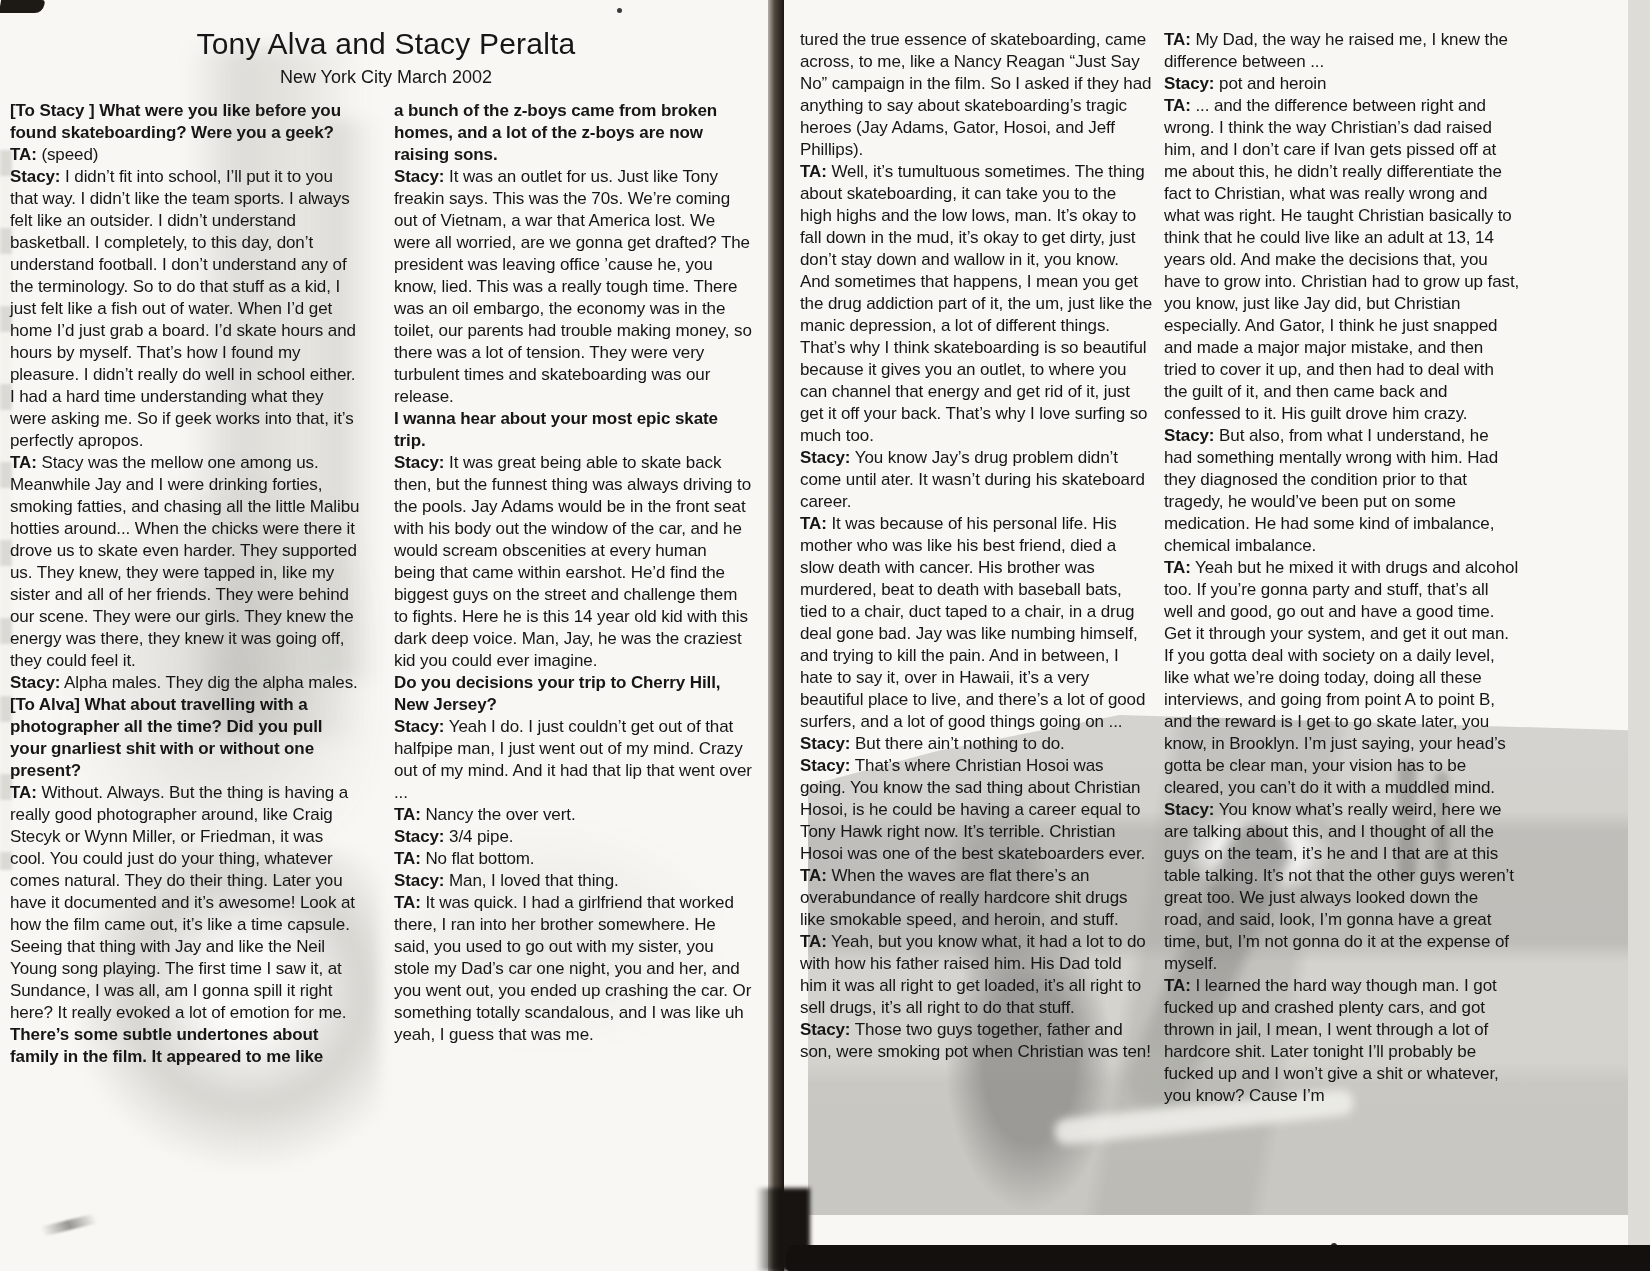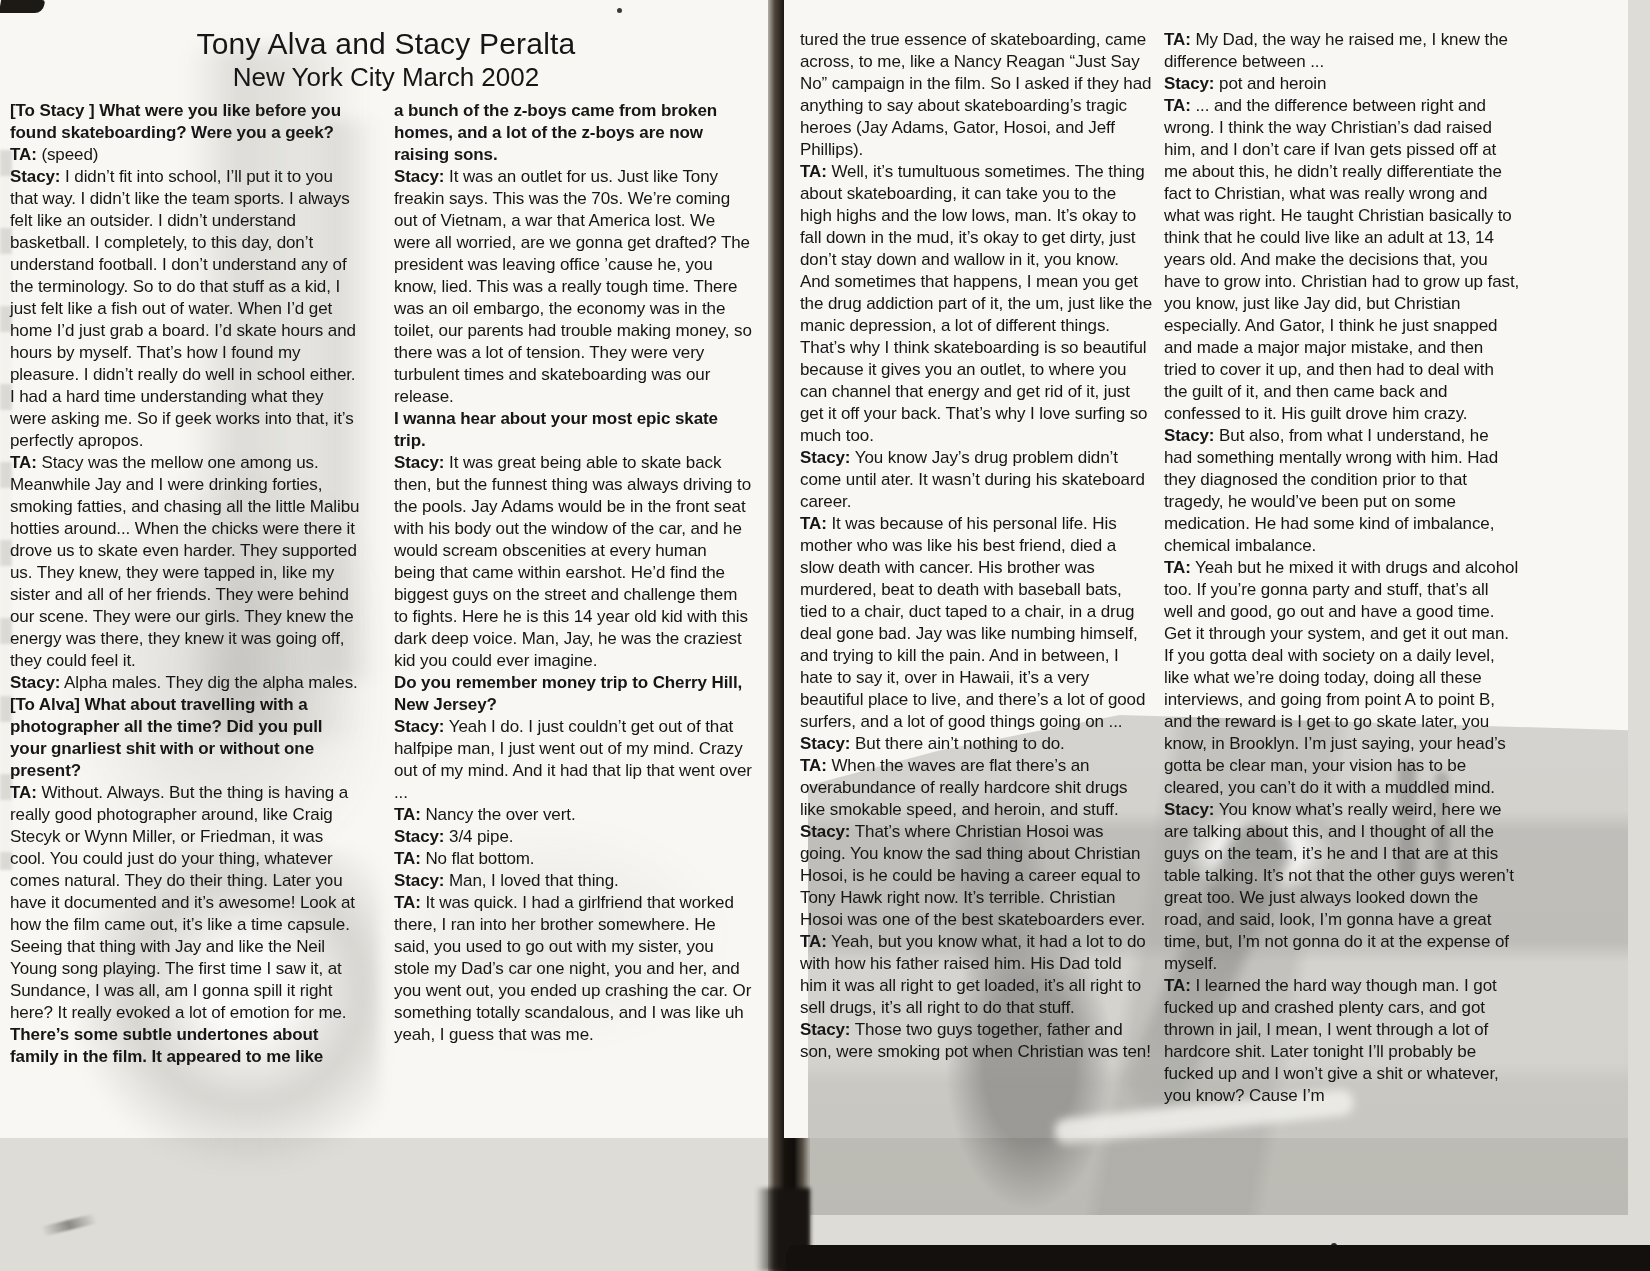--- a/index.html
+++ b/index.html
@@ -1,31 +1,31 @@
 <!DOCTYPE html>
 <html><head>
 <meta charset="utf-8">
 <style>
   html,body{margin:0;padding:0;background:#6e6b66;}
   #canvas{
     position:relative;width:1650px;height:1271px;overflow:hidden;
     background:#dedcd6;font-family:"Liberation Sans",sans-serif;
     -webkit-font-smoothing:antialiased;
   }
-  .page{position:absolute;top:0;height:1138px;background:var(--paper,#f8f7f3);}
+  .page{position:absolute;top:0;height:1271px;background:var(--paper,#f8f7f3);}
   #left-page{left:0;width:772px;}
   #right-page{left:784px;width:844px;}
   #gutter{
     position:absolute;left:768px;top:0;width:42px;height:1271px;
     background:linear-gradient(90deg,#b3afa7 0%,#4d463d 16%,#16120e 40%,#100d0a 62%,#575047 82%,#b5b1a9 100%);
   }
   
   #title-block{position:absolute;left:0;top:26px;width:772px;text-align:center;color:var(--ink,#161616);z-index:3;}
   #title-line1{font-size:30px;line-height:36px;letter-spacing:.2px;}
-  #title-line2{font-size:26px;line-height:30px;}
+  #title-line2{font-size:18px;line-height:30px;}
   
   .col{position:absolute;z-index:3;color:var(--ink,#161616);font-size:17px;line-height:22px;letter-spacing:-0.1px;text-align:left;}
   .col p{margin:0;}
   .col p.gap{margin-top:22px;}
   .col b{font-weight:bold;}
   #col1{left:10px;top:100px;width:352px;}
   #col2{left:394px;top:100px;width:358px;}
   #col3{left:16px;top:29px;width:352px;}
   #col4{left:380px;top:29px;width:356px;}
   
@@ -99,21 +99,21 @@
         <p class=""><b>Stacy:</b><span> Alpha males. They dig the alpha males.</span></p>
         <p class=""><b>[To Alva] What about travelling with a photographer all the time? Did you pull your gnarliest shit with or without one present?</b></p>
         <p class=""><b>TA:</b><span> Without. Always. But the thing is having a really good photographer around, like Craig Stecyk or Wynn Miller, or Friedman, it was cool. You could just do your thing, whatever comes natural. They do their thing. Later you have it documented and it’s awesome! Look at how the film came out, it’s like a time capsule. Seeing that thing with Jay and like the Neil Young song playing. The first time I saw it, at Sundance, I was all, am I gonna spill it right here? It really evoked a lot of emotion for me.</span></p>
         <p class=""><b>There’s some subtle undertones about family in the film. It appeared to me like</b></p>
       </div>
     <div id="col2" class="col">
         <p class=""><b>a bunch of the z-boys came from broken homes, and a lot of the z-boys are now raising sons.</b></p>
         <p class=""><b>Stacy:</b><span> It was an outlet for us. Just like Tony freakin says. This was the 70s. We’re coming out of Vietnam, a war that America lost. We were all worried, are we gonna get drafted? The president was leaving office ’cause he, you know, lied. This was a really tough time. There was an oil embargo, the economy was in the toilet, our parents had trouble making money, so there was a lot of tension. They were very turbulent times and skateboarding was our release.</span></p>
         <p class=""><b>I wanna hear about your most epic skate trip.</b></p>
         <p class=""><b>Stacy:</b><span> It was great being able to skate back then, but the funnest thing was always driving to the pools. Jay Adams would be in the front seat with his body out the window of the car, and he would scream obscenities at every human being that came within earshot. He’d find the biggest guys on the street and challenge them to fights. Here he is this 14 year old kid with this dark deep voice. Man, Jay, he was the craziest kid you could ever imagine.</span></p>
-        <p class=""><b>Do you remember money trip to Cherry Hill, New Jersey?</b></p>
+        <p class=""><b>Do you decisions your trip to Cherry Hill, New Jersey?</b></p>
         <p class=""><b>Stacy:</b><span> Yeah I do. I just couldn’t get out of that halfpipe man, I just went out of my mind. Crazy out of my mind. And it had that lip that went over ...</span></p>
         <p class=""><b>TA:</b><span> Nancy the over vert.</span></p>
         <p class=""><b>Stacy:</b><span> 3/4 pipe.</span></p>
         <p class=""><b>TA:</b><span> No flat bottom.</span></p>
         <p class=""><b>Stacy:</b><span> Man, I loved that thing.</span></p>
         <p class=""><b>TA:</b><span> It was quick. I had a girlfriend that worked there, I ran into her brother somewhere. He said, you used to go out with my sister, you stole my Dad’s car one night, you and her, and you went out, you ended up crashing the car. Or something totally scandalous, and I was like uh yeah, I guess that was me.</span></p>
       </div>
   </div>
 
   <div id="gutter"></div>
@@ -124,22 +124,22 @@
       <div id="fig-crowd1" class="fig"></div>
       <div id="fig-crowd2" class="fig"></div>
       <div id="fig-deck" class="fig"></div>
     </div>
     <div id="col3" class="col">
         <p class=""><span>tured the true essence of skateboarding, came across, to me, like a Nancy Reagan “Just Say No” campaign in the film. So I asked if they had anything to say about skateboarding’s tragic heroes (Jay Adams, Gator, Hosoi, and Jeff Phillips).</span></p>
         <p class=""><b>TA:</b><span> Well, it’s tumultuous sometimes. The thing about skateboarding, it can take you to the high highs and the low lows, man. It’s okay to fall down in the mud, it’s okay to get dirty, just don’t stay down and wallow in it, you know. And sometimes that happens, I mean you get the drug addiction part of it, the um, just like the manic depression, a lot of different things. That’s why I think skateboarding is so beautiful because it gives you an outlet, to where you can channel that energy and get rid of it, just get it off your back. That’s why I love surfing so much too.</span></p>
         <p class=""><b>Stacy:</b><span> You know Jay’s drug problem didn’t come until ater. It wasn’t during his skateboard career.</span></p>
         <p class=""><b>TA:</b><span> It was because of his personal life. His mother who was like his best friend, died a slow death with cancer. His brother was murdered, beat to death with baseball bats, tied to a chair, duct taped to a chair, in a drug deal gone bad. Jay was like numbing himself, and trying to kill the pain. And in between, I hate to say it, over in Hawaii, it’s a very beautiful place to live, and there’s a lot of good surfers, and a lot of good things going on ...</span></p>
         <p class=""><b>Stacy:</b><span> But there ain’t nothing to do.</span></p>
+        <p class=""><b>Stacy:</b><span> That’s where Christian Hosoi was going. You know the sad thing about Christian Hosoi, is he could be having a career equal to Tony Hawk right now. It’s terrible. Christian Hosoi was one of the best skateboarders ever.</span></p>
         <p class=""><b>TA:</b><span> When the waves are flat there’s an overabundance of really hardcore shit drugs like smokable speed, and heroin, and stuff.</span></p>
-        <p class=""><b>Stacy:</b><span> That’s where Christian Hosoi was going. You know the sad thing about Christian Hosoi, is he could be having a career equal to Tony Hawk right now. It’s terrible. Christian Hosoi was one of the best skateboarders ever.</span></p>
         <p class=""><b>TA:</b><span> Yeah, but you know what, it had a lot to do with how his father raised him. His Dad told him it was all right to get loaded, it’s all right to sell drugs, it’s all right to do that stuff.</span></p>
         <p class=""><b>Stacy:</b><span> Those two guys together, father and son, were smoking pot when Christian was ten!</span></p>
       </div>
     <div id="col4" class="col">
         <p class=""><b>TA:</b><span> My Dad, the way he raised me, I knew the difference between ...</span></p>
         <p class=""><b>Stacy:</b><span> pot and heroin</span></p>
         <p class=""><b>TA:</b><span> ... and the difference between right and wrong. I think the way Christian’s dad raised him, and I don’t care if Ivan gets pissed off at me about this, he didn’t really differentiate the fact to Christian, what was really wrong and what was right. He taught Christian basically to think that he could live like an adult at 13, 14 years old. And make the decisions that, you have to grow into. Christian had to grow up fast, you know, just like Jay did, but Christian especially. And Gator, I think he just snapped and made a major major mistake, and then tried to cover it up, and then had to deal with the guilt of it, and then came back and confessed to it. His guilt drove him crazy.</span></p>
         <p class=""><b>Stacy:</b><span> But also, from what I understand, he had something mentally wrong with him. Had they diagnosed the condition prior to that tragedy, he would’ve been put on some medication. He had some kind of imbalance, chemical imbalance.</span></p>
         <p class=""><b>TA:</b><span> Yeah but he mixed it with drugs and alcohol too. If you’re gonna party and stuff, that’s all well and good, go out and have a good time. Get it through your system, and get it out man. If you gotta deal with society on a daily level, like what we’re doing today, doing all these interviews, and going from point A to point B, and the reward is I get to go skate later, you know, in Brooklyn. I’m just saying, your head’s gotta be clear man, your vision has to be cleared, you can’t do it with a muddled mind.</span></p>
         <p class=""><b>Stacy:</b><span> You know what’s really weird, here we are talking about this, and I thought of all the guys on the team, it’s he and I that are at this table talking. It’s not that the other guys weren’t great too. We just always looked down the road, and said, look, I’m gonna have a great time, but, I’m not gonna do it at the expense of myself.</span></p>

